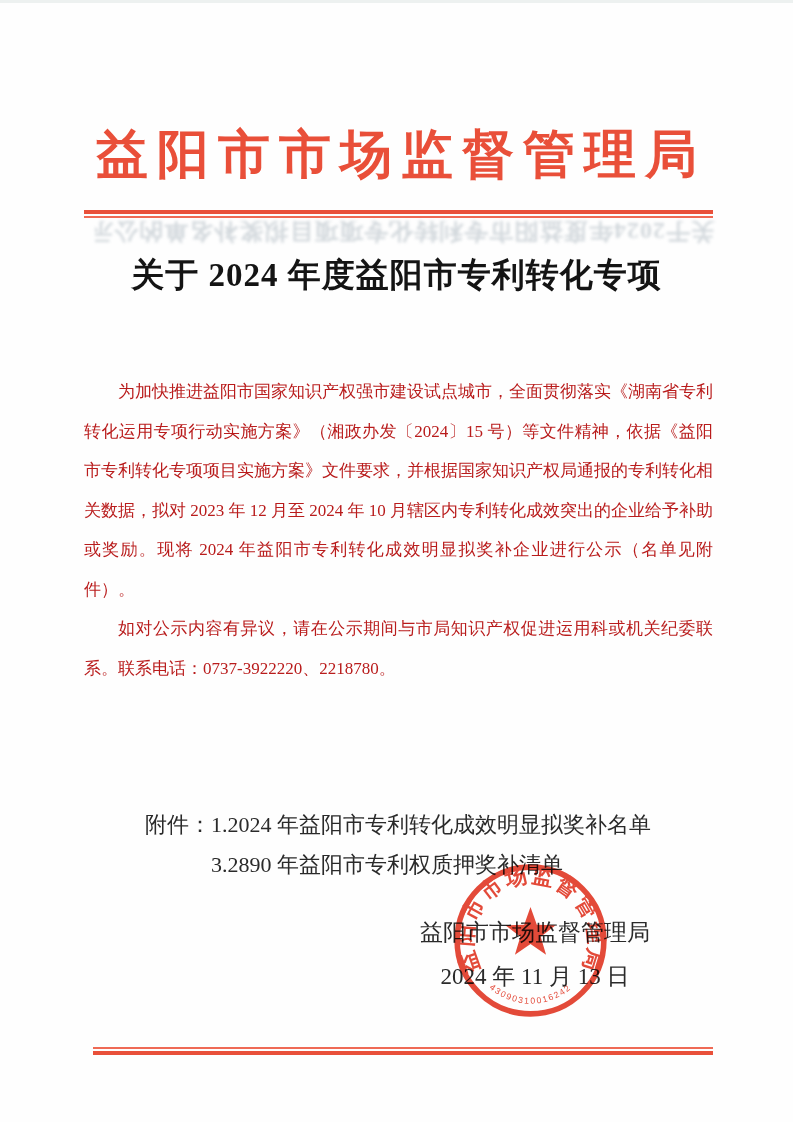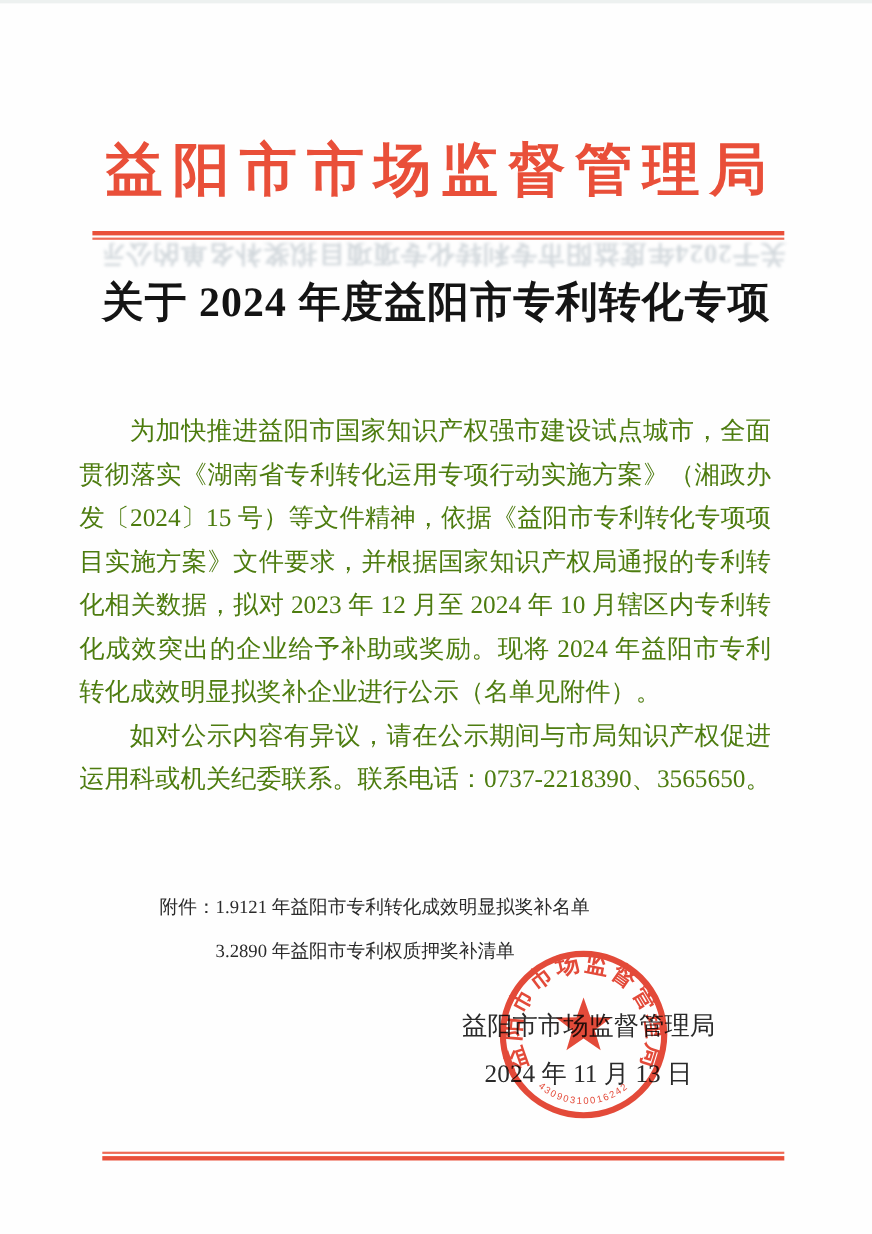--- a/index.html
+++ b/index.html
@@ -32,34 +32,34 @@
     text-align:center; white-space:nowrap; overflow:hidden;
     font-size:24px; font-weight:bold; letter-spacing:1px;
     color:#8d9ca7; opacity:.38;
     transform:scale(-1,-1);
     filter:blur(1.4px);
     pointer-events:none;
   }
 
   .doc-title {
     position:absolute; top:254px; left:0; width:100%;
-    text-align:center; font-size:38px; font-weight:bold;
+    text-align:center; font-size:33px; font-weight:bold;
     color:#141414; line-height:43px; letter-spacing:1px;
   }
 
   .body-text {
-    position:absolute; top:372px; left:72px; width:629px;
-    font-size:23px; line-height:39.5px;
-    text-align:justify; color:#4d7c0f;
+    position:absolute; top:372px; left:84px; width:629px;
+    font-size:17px; line-height:39.5px;
+    text-align:justify; color:#b91c1c;
   }
   .body-text p { margin:0; text-indent:2em; }
 
   .attachments {
     position:absolute; top:805px; left:145px;
-    display:flex; font-size:17px; line-height:40px; color:#2a2a2a;
+    display:flex; font-size:22px; line-height:40px; color:#2a2a2a;
   }
   .att-label { flex:none; }
   .att-items > div { margin:0; }
 
   .signature {
     position:absolute; top:911px; left:413px; width:244px;
     text-align:center; font-size:23px; line-height:44px; color:#2a2a2a;
   }
 
   .seal {
@@ -87,27 +87,27 @@
   </div>
 
   <div class="ghost">关于2024年度益阳市专利转化专项项目拟奖补名单的公示</div>
 
   <div class="doc-title">
     <div>关于 2024 年度益阳市专利转化专项</div>
   </div>
 
   <div class="body-text">
     <p>为加快推进益阳市国家知识产权强市建设试点城市，全面贯彻落实《湖南省专利转化运用专项行动实施方案》（湘政办发〔2024〕15 号）等文件精神，依据《益阳市专利转化专项项目实施方案》文件要求，并根据国家知识产权局通报的专利转化相关数据，拟对 2023 年 12 月至 2024 年 10 月辖区内专利转化成效突出的企业给予补助或奖励。现将 2024 年益阳市专利转化成效明显拟奖补企业进行公示（名单见附件）。</p>
-    <p>如对公示内容有异议，请在公示期间与市局知识产权促进运用科或机关纪委联系。联系电话：0737-2218390、3565650。</p>
+    <p>如对公示内容有异议，请在公示期间与市局知识产权促进运用科或机关纪委联系。联系电话：0737-3922220、2218780。</p>
   </div>
 
   <div class="attachments">
     <span class="att-label">附件：</span>
     <div class="att-items">
-      <div>1.9121 年益阳市专利转化成效明显拟奖补名单</div>
+      <div>1.2024 年益阳市专利转化成效明显拟奖补名单</div>
       <div>3.2890 年益阳市专利权质押奖补清单</div>
     </div>
   </div>
 
   <div class="signature">
     <div>益阳市市场监督管理局</div>
     <div>2024 年 11 月 13 日</div>
   </div>
 
   <svg class="seal" viewBox="0 0 160 160" xmlns="http://www.w3.org/2000/svg">

